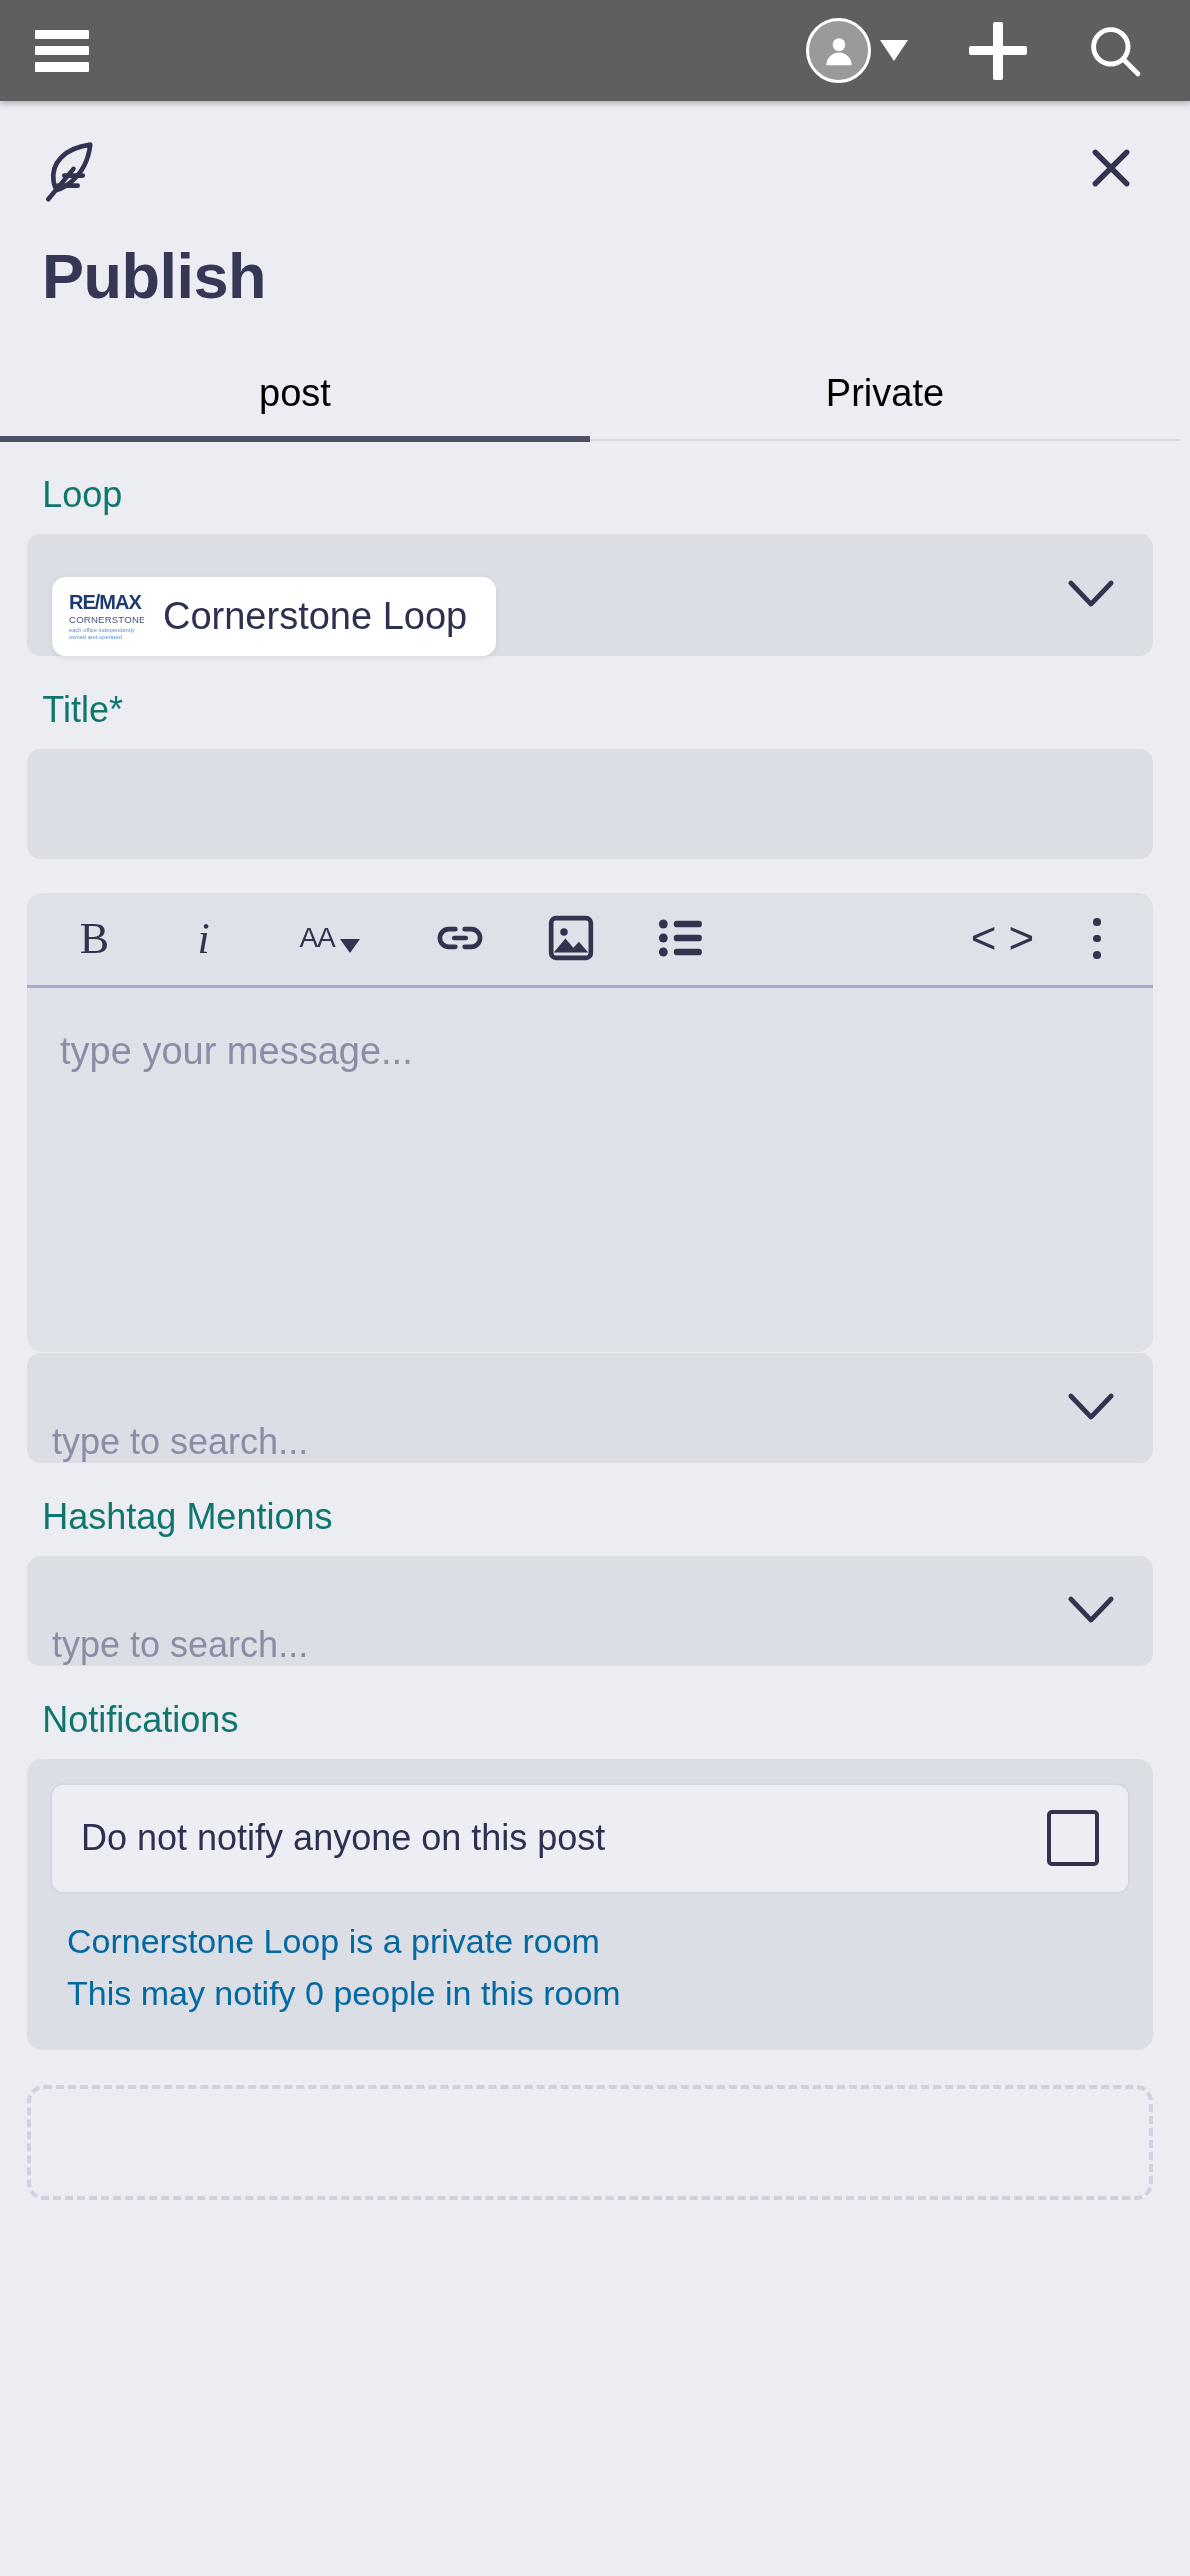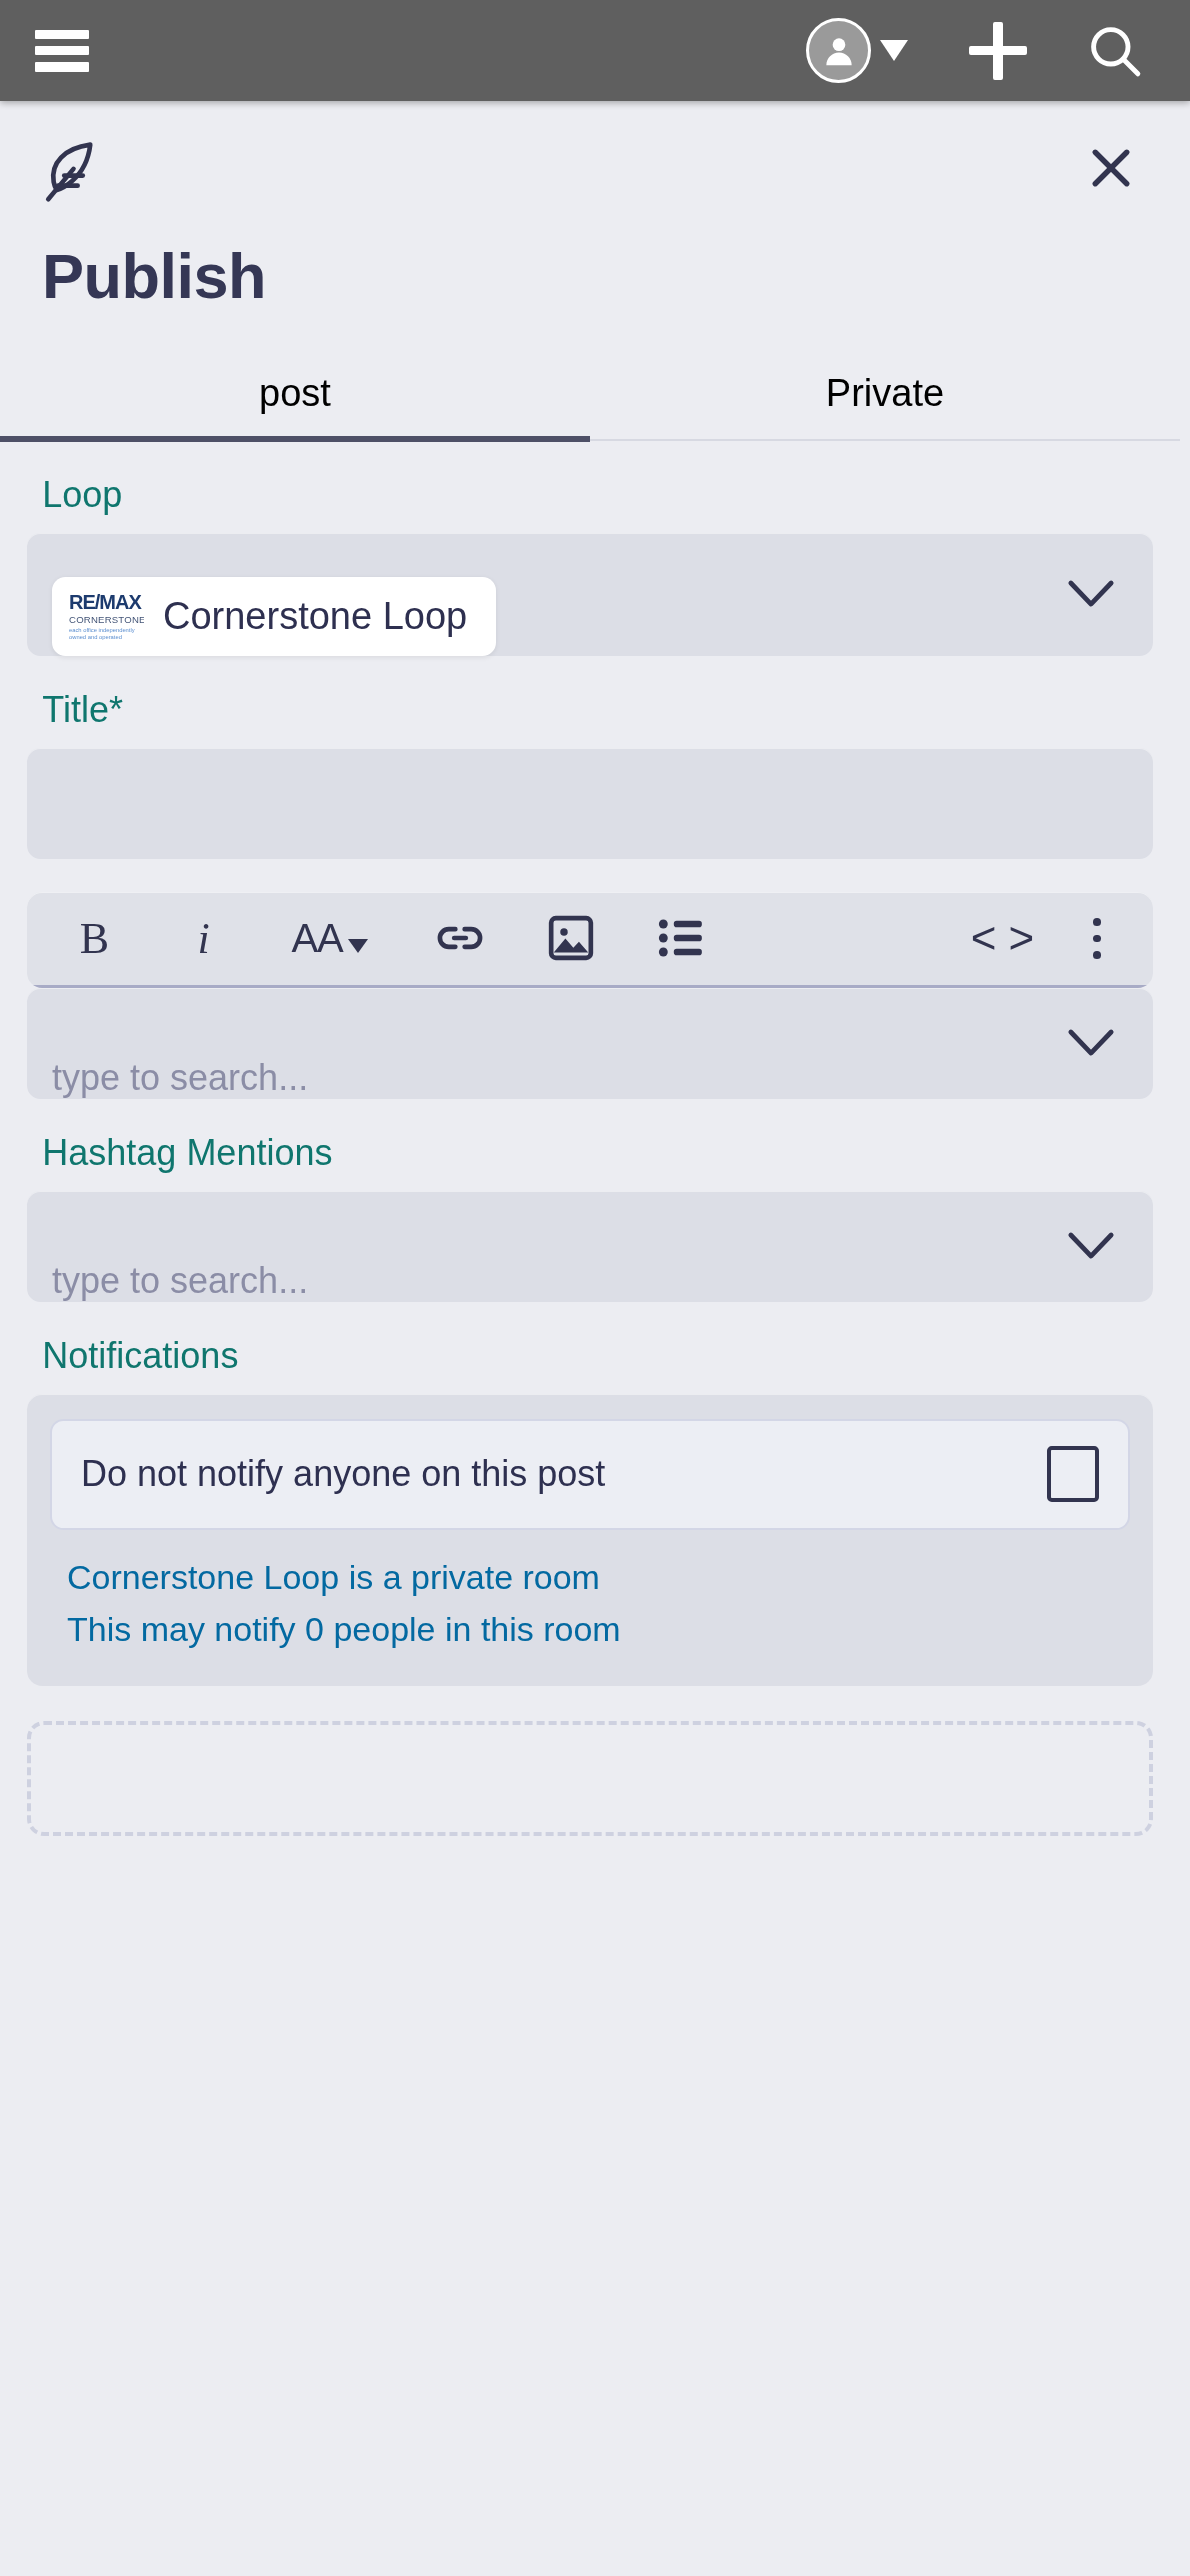--- a/index.html
+++ b/index.html
@@ -249,21 +249,21 @@
   .tb-btn {
     color: #32344f;
     display: flex;
     align-items: center;
     justify-content: center;
     cursor: pointer;
     height: 69px;
   }
   .tb-b   { font-size: 44px; font-family: "Liberation Serif", serif; width: 69px; }
   .tb-i   { font-size: 44px; font-family: "Liberation Serif", serif; font-style: italic; width: 69px; margin-left: 40px; }
-  .tb-aa  { font-size: 40px; width: 107px; margin-left: 38px; letter-spacing: -1px; }
+  .tb-aa  { font-size: 28px; width: 107px; margin-left: 38px; letter-spacing: -1px; }
   .tb-aa .aa-caret {
     width: 0; height: 0;
     border-left: 10.5px solid transparent;
     border-right: 10.5px solid transparent;
     border-top: 14.4px solid #32344f;
     margin-left: 4.8px;
     margin-top: 15.3px;
   }
   .tb-ico { width: 69px; margin-left: 42px; }
   .tb-ico svg { width: 56px; height: 56px; display: block; }
@@ -439,20 +439,21 @@
               <rect x="8.5" y="16.6" width="12" height="2.8" rx="1.2"></rect>
           </svg>
         </div>
         <div class="tb-btn tb-code">&lt; &gt;</div>
         <div class="tb-btn tb-dots">
           <i></i>
           <i></i>
           <i></i>
         </div>
       </div>
+      <div class="editor-body">type your message...</div>
     </div>
 
     
     <div class="select-box" style="min-height:111px;">
       <span style="font-size:36px;color:#8b8da6;">type to search...</span>
       <div class="chev">
         <svg viewBox="0 0 28 18" fill="none" stroke="#32344f" stroke-width="2.6" stroke-linecap="round" stroke-linejoin="round">
           <polyline points="3,3 14,14.5 25,3"></polyline>
         </svg>
       </div>

